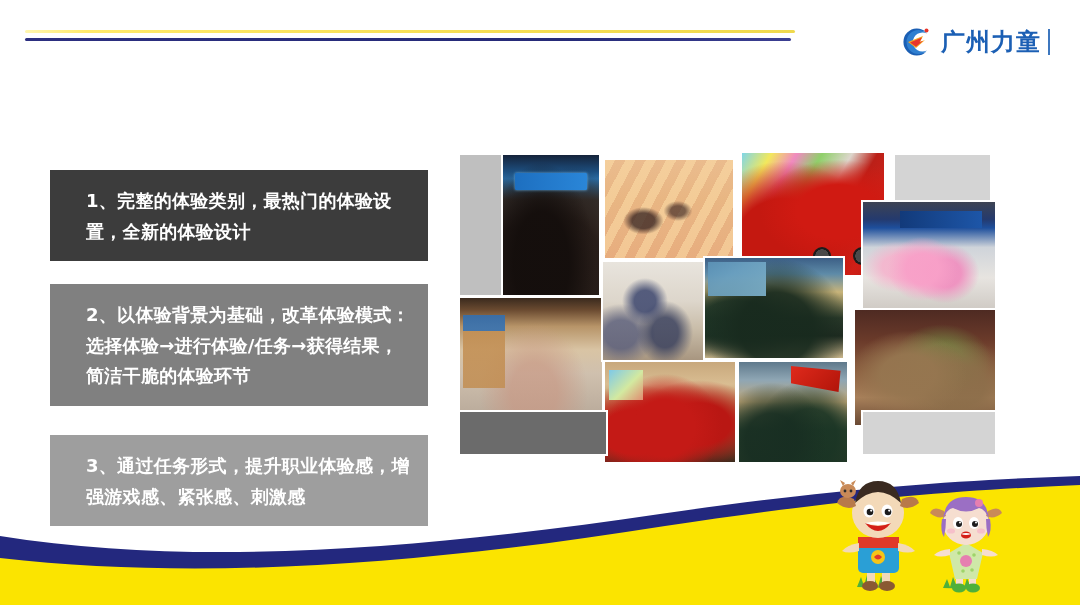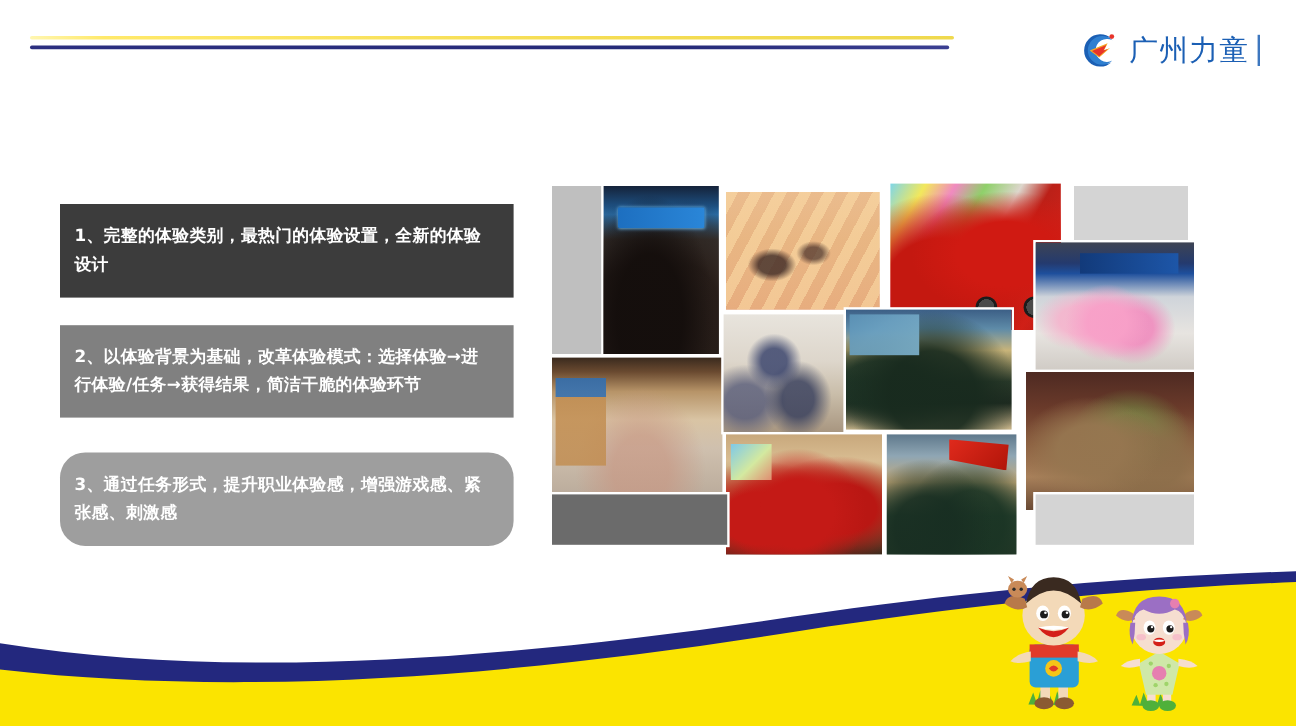--- a/index.html
+++ b/index.html
@@ -45,21 +45,21 @@
     height:40px;
     display:flex; align-items:center; gap:7px;
   }
   .logo-mark {
     position:relative;
     width:38px; height:32px;
     flex:0 0 38px;
   }
   .logo-cn {
     font-family:"DejaVu Sans", sans-serif;
-    font-size:24px; font-weight:normal;
+    font-size:24px; font-weight:bold;
     color:#1b5fb4;
     letter-spacing:1px;
     line-height:1;
     white-space:nowrap;
   }
   .logo-div {
     width:2px; height:26px;
     background:#1b5fb4;
     opacity:.85;
   }
@@ -77,31 +77,31 @@
   .logo-en span:nth-child(4){color:#1b5fb4;}
   .logo-en span:nth-child(5){color:#e8342a;}
   .logo-en span:nth-child(6){color:#7b3fa0;}
   .logo-en span:nth-child(7){color:#2aa84a;}
   .logo-en span:nth-child(8){color:#1b5fb4;}
 
   
   .bullets { position:absolute; left:50px; top:170px; width:380px; }
   .bullet {
     width:378px;
-    padding:16px 18px 14px 12px;
+    padding:16px 18px 14px 36px;
     color:#ffffff;
     font-family:"DejaVu Sans", sans-serif;
-    font-size:14px;
+    font-size:18px;
     font-weight:bold;
     line-height:1.7;
     letter-spacing:.3px;
   }
   .bullet-1 { background:#3c3c3c; margin-bottom:23px; }
   .bullet-2 { background:#808080; margin-bottom:29px; }
-  .bullet-3 { background:#9e9e9e;border-radius:21px; }
+  .bullet-3 { background:#9e9e9e; }
 
   
   .collage {
     position:absolute;
     left:455px; top:150px;
     width:580px; height:300px;
   }
   .ph {
     position:absolute;
     background-size:cover;

